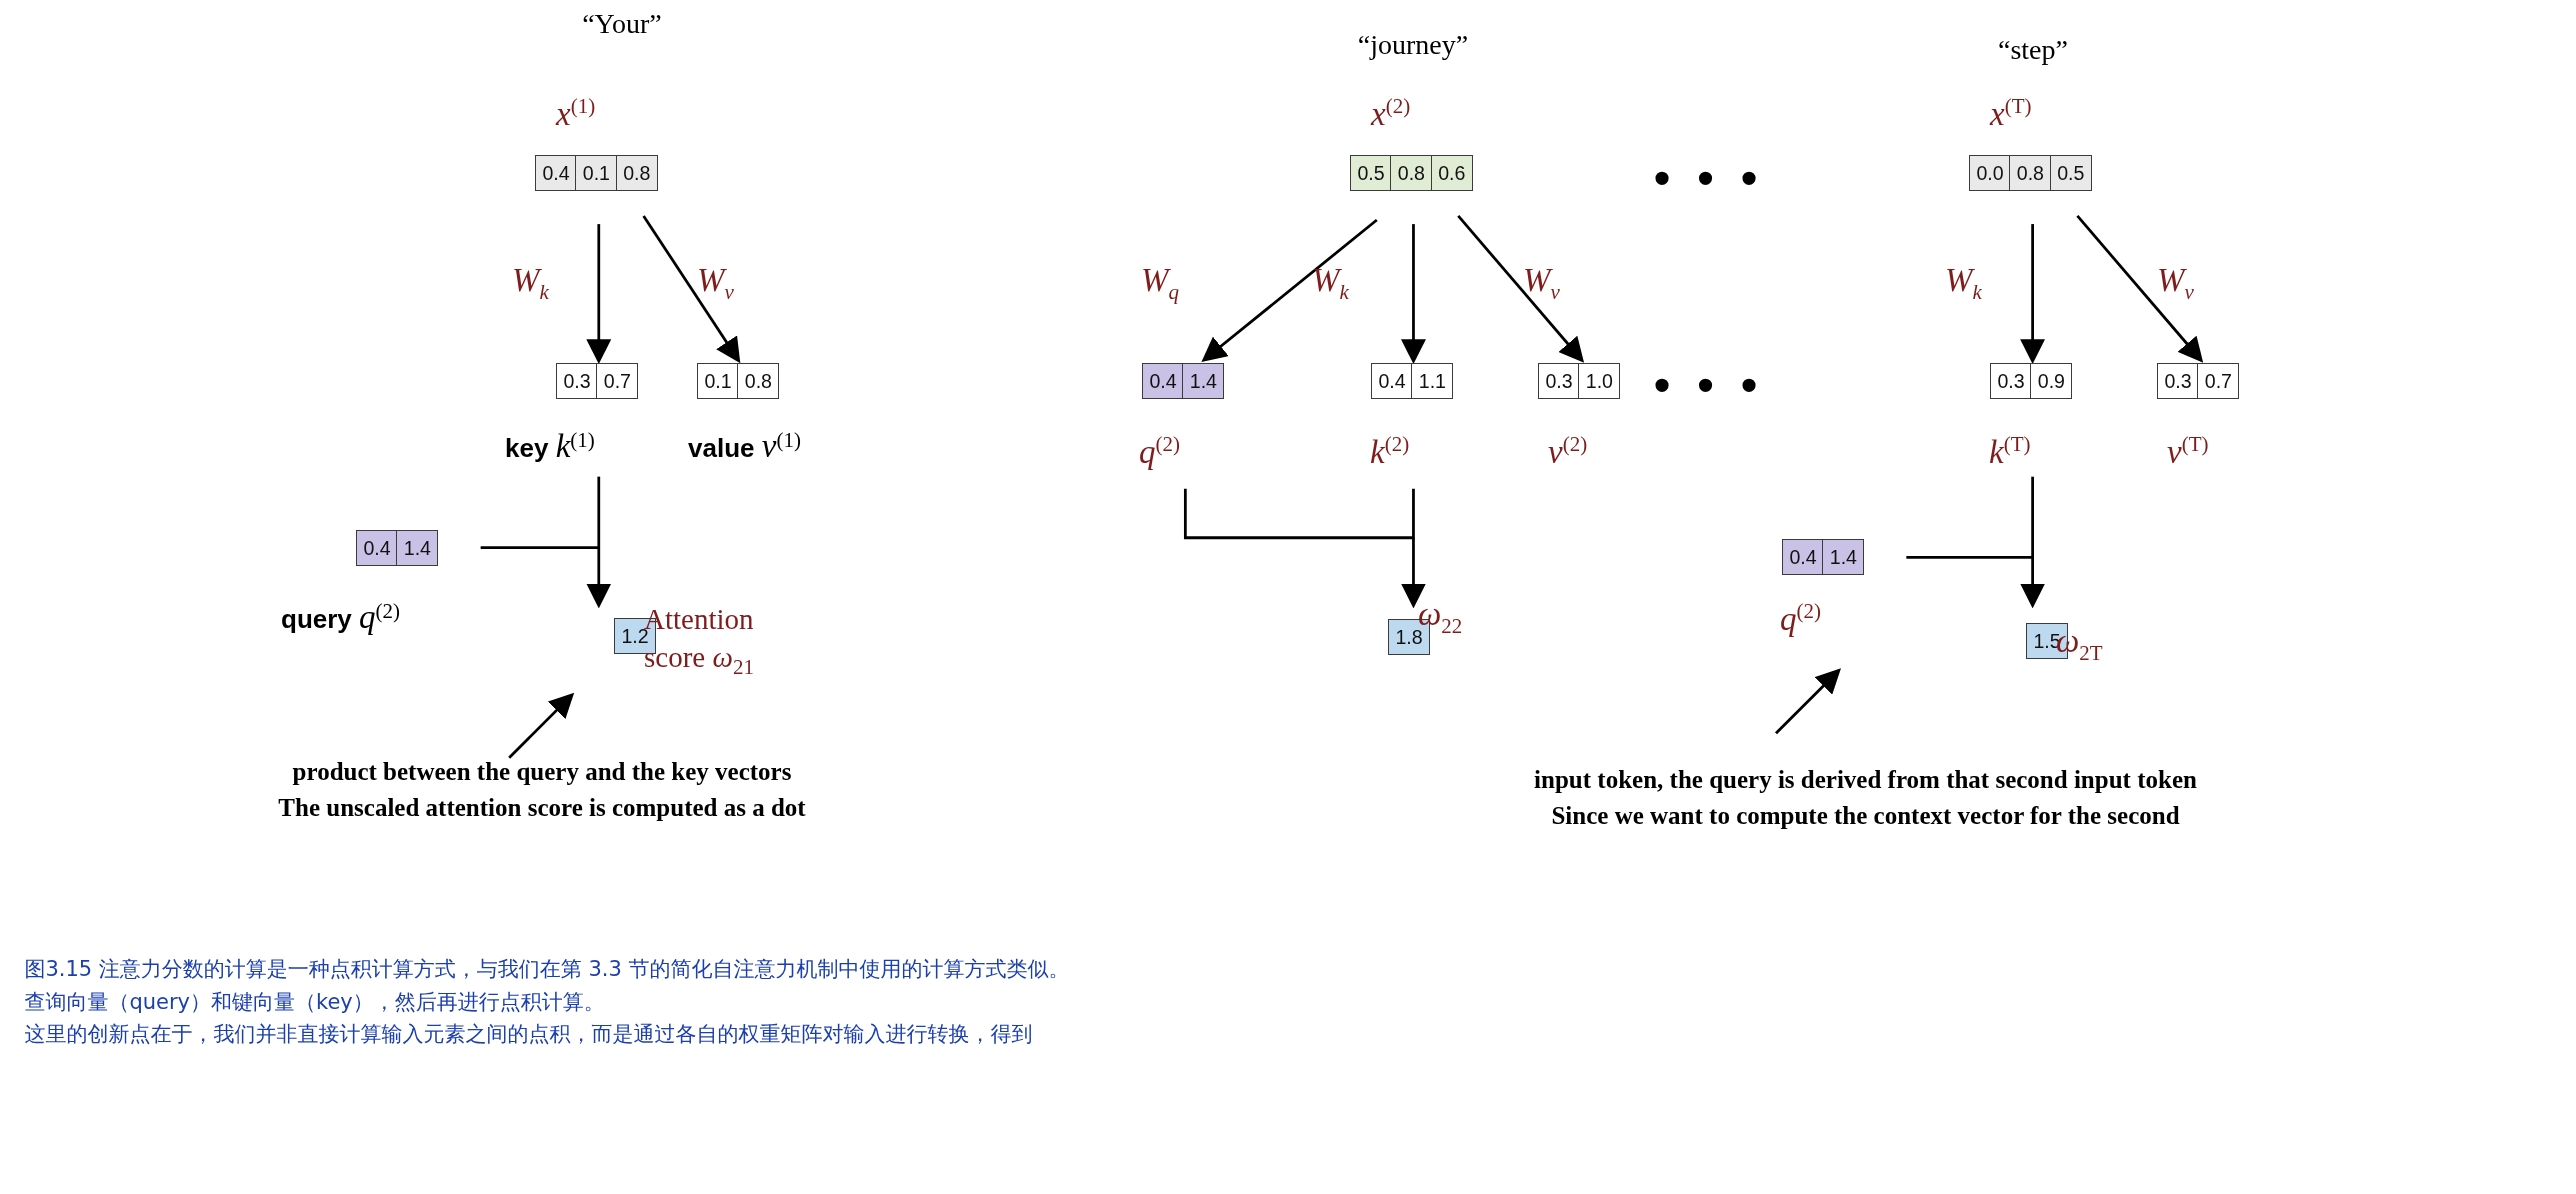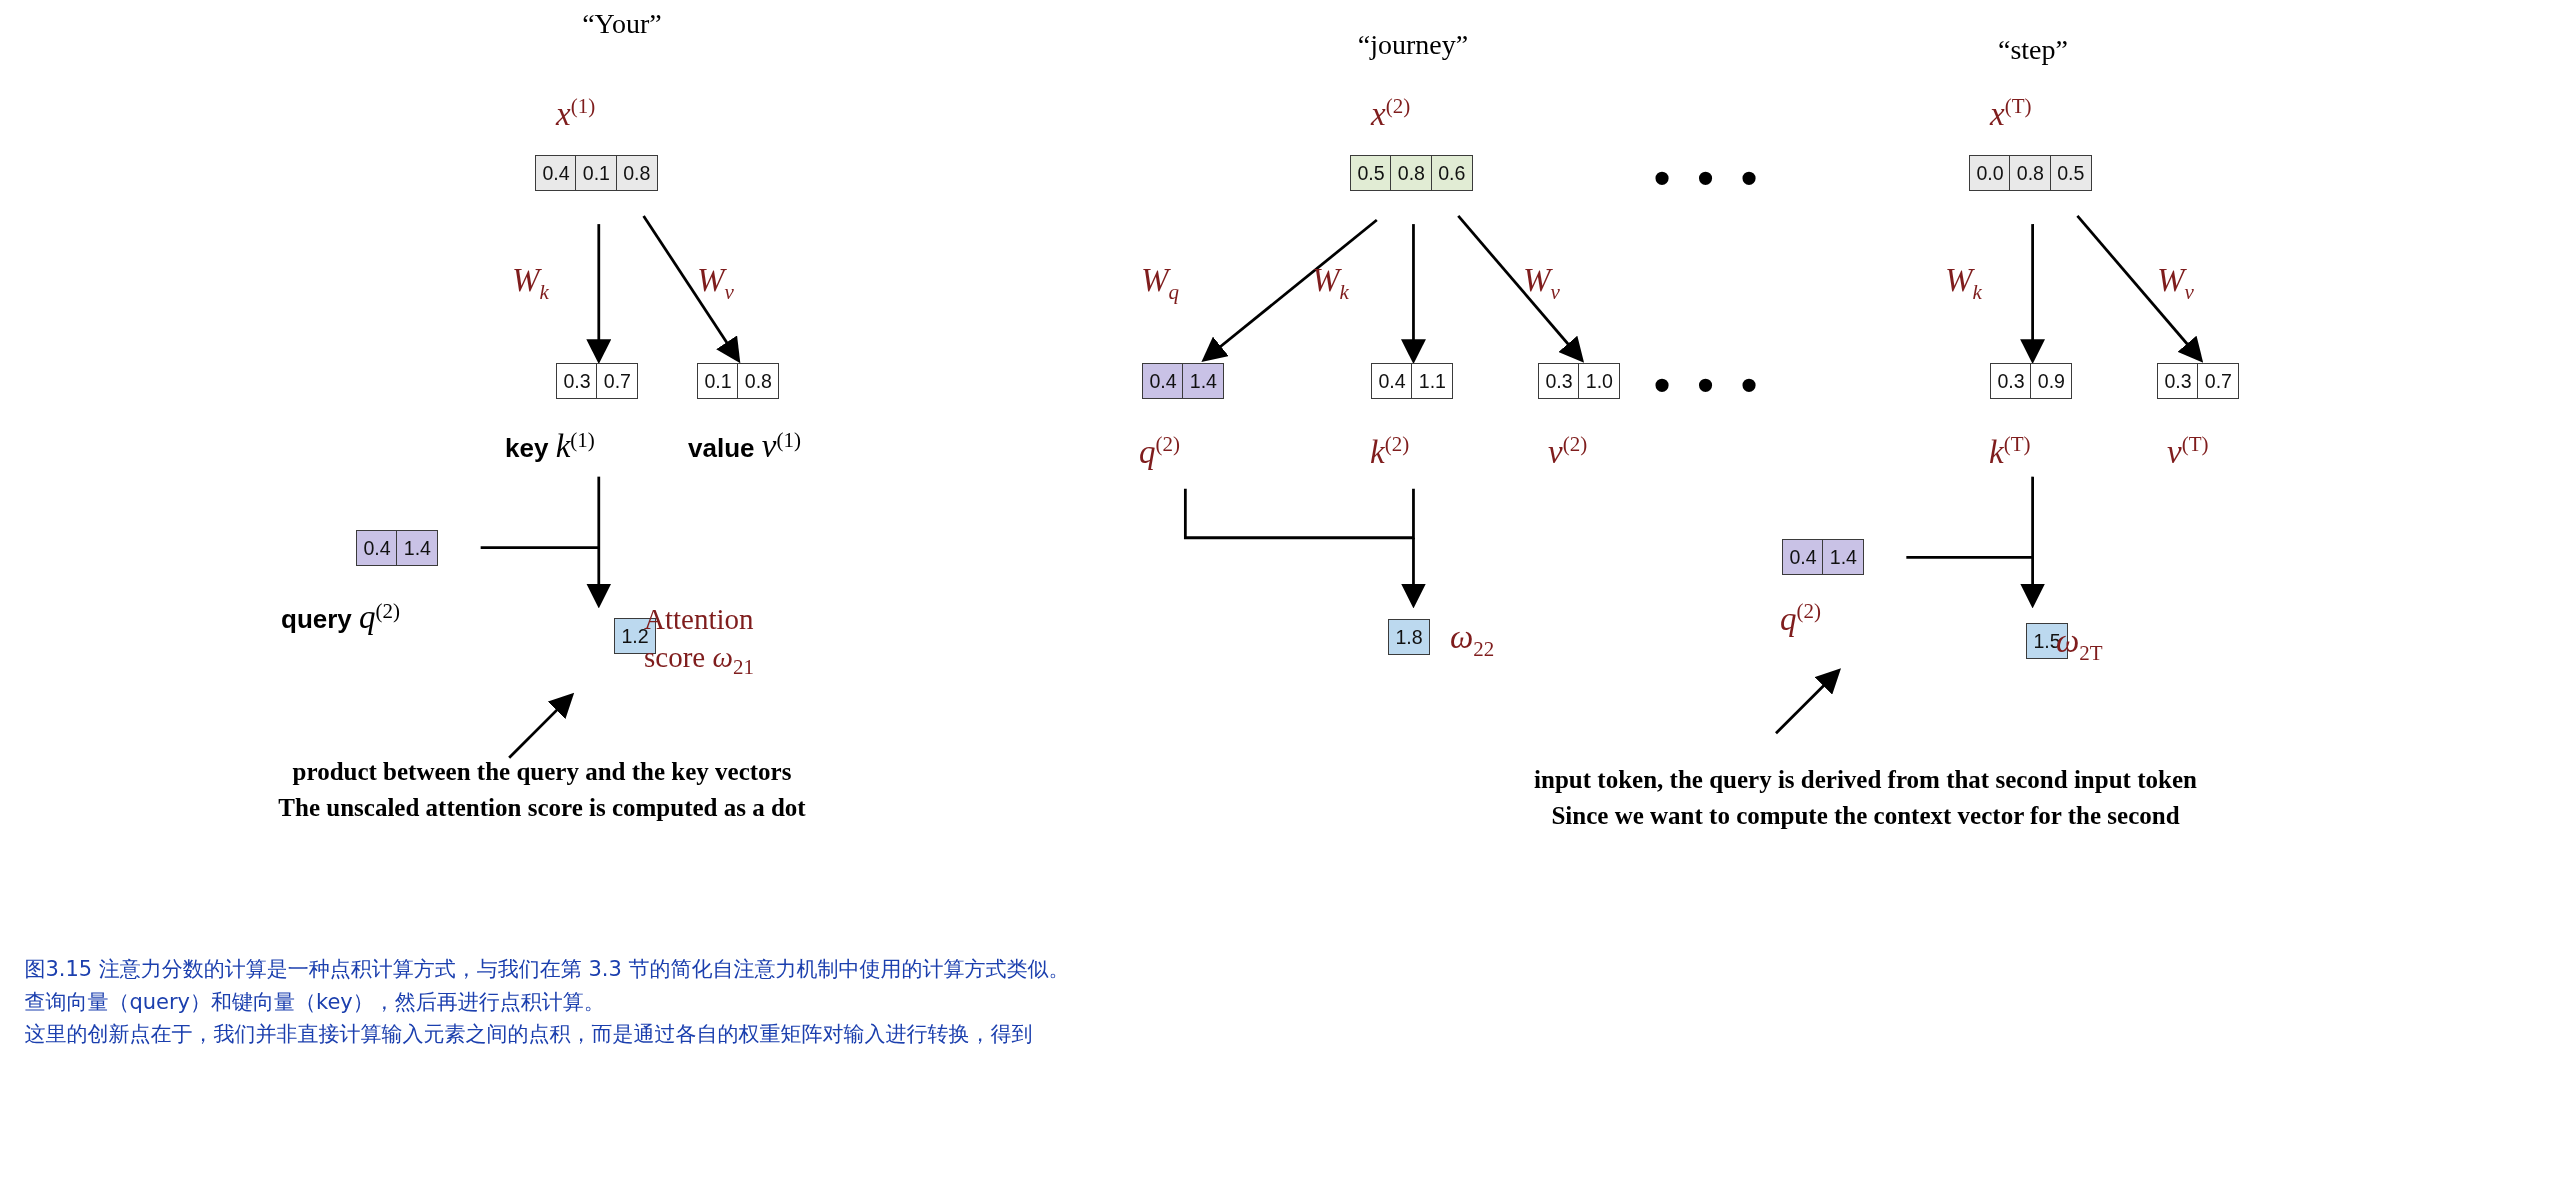--- a/index.html
+++ b/index.html
@@ -293,21 +293,21 @@
     <span>q</span><span class="sup">(2)</span>
   </div>
   <div class="abs math" style="left:1370px; top:432px;">
     <span>k</span><span class="sup">(2)</span>
   </div>
   <div class="abs math" style="left:1548px; top:432px;">
     <span>v</span><span class="sup">(2)</span>
   </div>
 
   <div class="abs scorebox" style="left:1352px; top:619px;">1.8</div>
-  <div class="abs math" style="left:1418px; top:619px;margin-left:32px;">
+  <div class="abs math" style="left:1418px; top:596px;">
     <span>ω</span><span class="sub" style="font-style:normal;">22</span>
   </div>
 
   <div class="abs dots" style="left:1654px; top:151px;">• • •</div>
   <div class="abs dots" style="left:1654px; top:358px;">• • •</div>
 
   <div class="abs token-label" style="left:1935px; top:34px; width:196px;">“step”</div>
 
   <div class="abs math" style="left:1990px; top:94px;">
     <span>x</span><span class="sup">(T)</span>

